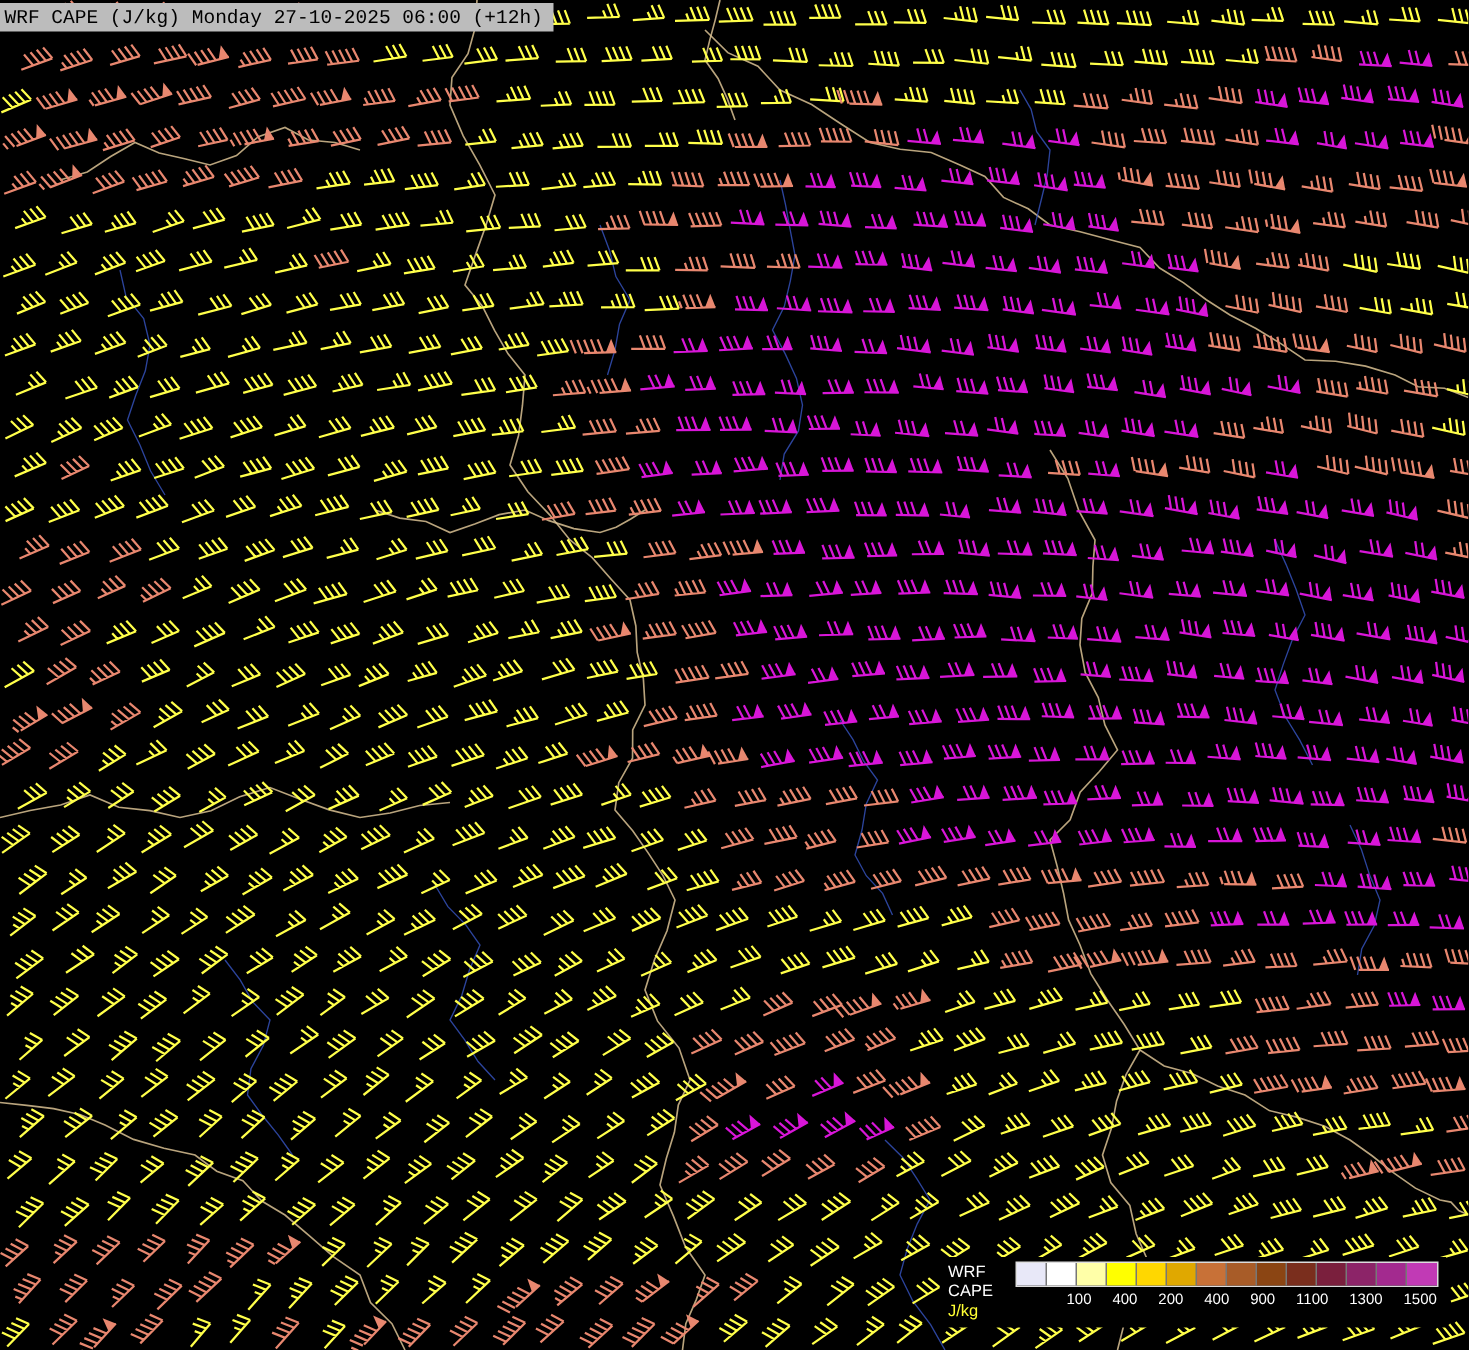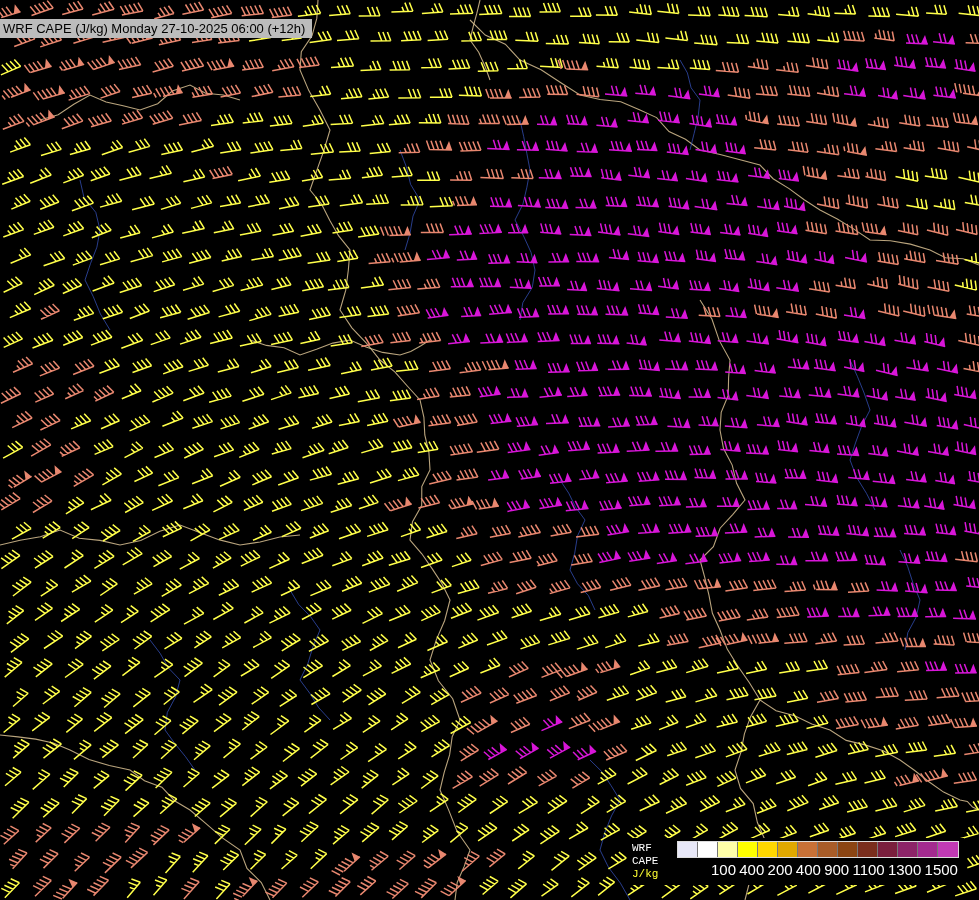--- a/index.html
+++ b/index.html
@@ -6,34 +6,34 @@
   #screen{
     position:relative;width:979px;height:900px;background:#000;
     overflow:hidden;font-family:"Liberation Sans",sans-serif;
   }
   #map-svg{position:absolute;left:0;top:0;}
   .title-bar{
     position:absolute;left:0;background:#bcbcbc;color:#000;
     font-size:13px;line-height:15px;padding:2px 7px 2px 3px;
     white-space:nowrap;z-index:5;
   }
-  #title1{top:19px;}
+  #title1{top:2px;font-family:Liberation Mono, monospace;}
   #title2{top:21px;}
   .legend{
     position:absolute;left:627px;top:838px;z-index:5;background:#000;
     display:flex;align-items:flex-start;padding:3px 5px 4px 5px;gap:5px;
   }
-  .legend-label{width:40px;color:#fff;font-size:11px;line-height:13px;padding-top:1px;font-family:Liberation Mono, monospace;}
+  .legend-label{width:40px;color:#fff;font-size:11px;line-height:13px;padding-top:1px;}
   .legend-label .units{color:#ffff33;}
   .colorbar{display:flex;border:1px solid #ddd;background:#000;}
   .cell{width:20px;height:15px;border-right:1px solid #777;box-sizing:border-box;}
   .cell:last-child{border-right:none;}
   .values{
     width:282px;box-sizing:border-box;display:flex;justify-content:space-between;
-    color:#fff;font-size:15px;margin-top:3px;padding-left:34px;padding-right:1px;
+    color:#fff;font-size:10px;margin-top:3px;padding-left:34px;padding-right:1px;
   }
 </style>
 </head>
 <body>
 
 <div id="screen">
 
   <svg id="map-svg" width="979" height="900" viewBox="0 0 979 900">
     <g id="borders-group">
         <path d="M318,0L316.8,18.4L312.0,35.8L301.3,51.7L300.0,70.0L308.8,90.6L319.9,110.1L330.0,130.0L324.0,150.2L316.9,170.1L310.0,190.0L321.5,204.0L329.7,220.2L338.7,235.9L350.0,250.0L348.3,270.3L345.7,290.4L340.0,310.0L351.9,327.8L366.6,343.4L380.0,360.0L394.8,371.8L407.3,386.0L420.0,400.0L423.9,417.3L424.8,435.0L428.9,452.3L430.0,470.0L421.8,486.6L421.7,505.5L412.5,521.8L410.0,540.0L421.8,553.8L432.1,568.6L442.0,583.7L450.0,600.0L444.7,620.5L436.3,639.9L430.0,660.0L438.4,680.8L452.7,698.7L460.0,720.0L452.2,736.7L449.6,754.9L444.2,772.3L440.0,790.0L448.9,810.6L457.1,831.5L470.0,850.0L464.2,866.4L457.2,882.5L455.0,900.0" stroke="#d9c193" stroke-width="1.1" fill="none" opacity="0.85"></path>

